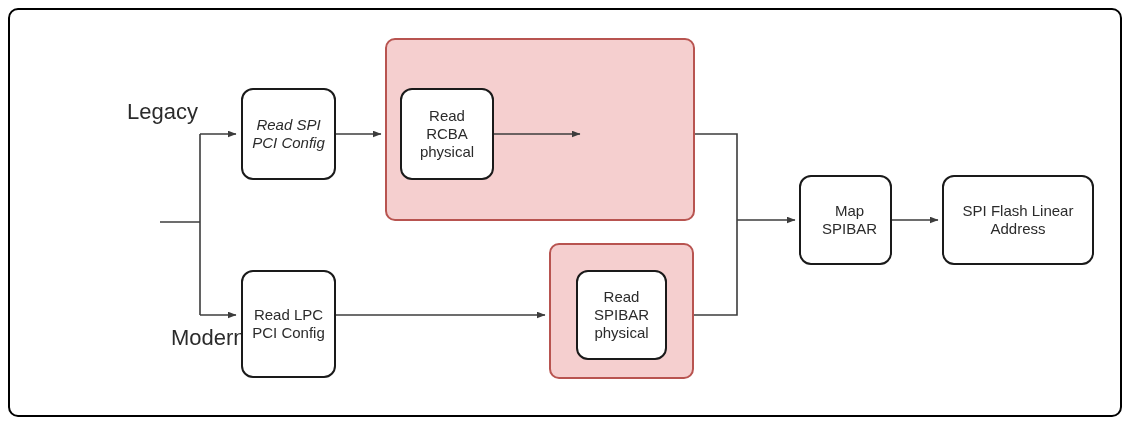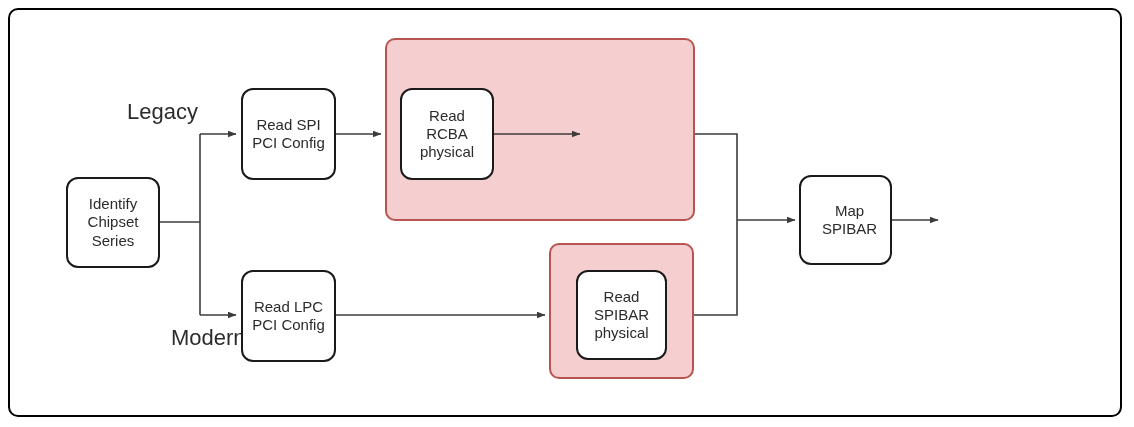--- a/index.html
+++ b/index.html
@@ -116,48 +116,47 @@
 
     <path class="edge-path" d="M737,220 L795,220" marker-end="url(#arrowhead)"></path>
 
     <path class="edge-path" d="M892,220 L938,220" marker-end="url(#arrowhead)"></path>
   </svg>
 
   <div class="branch-label" style="left:127px; top:101px;">Legacy</div>
 
   <div class="branch-label" style="left:127px; top:327px;margin-left:44px;">Modern</div>
 
-  <div class="node" style="left:66px; top:177px; width:94px; height:91px;">
-    <span class="node-label">Identify
-Chipset
-Series</span>
-  </div>
 
-  <div class="node" style="left:241px; top:88px; width:95px; height:92px;">
+  <div class="node" style="left:241px; top:88px; width:95px; height:92px;font-style:italic;">
     <span class="node-label">Read SPI
 PCI Config</span>
   </div>
 
   <div class="node" style="left:400px; top:88px; width:94px; height:92px;">
     <span class="node-label">Read
 RCBA
 physical</span>
   </div>
 
 
-  <div class="node" style="left:241px; top:270px; width:95px; height:92px;">
+  <div class="node" style="left:241px; top:270px; width:95px; height:108px;">
     <span class="node-label">Read LPC
 PCI Config</span>
   </div>
 
   <div class="node" style="left:576px; top:270px; width:91px; height:90px;">
     <span class="node-label">Read
 SPIBAR
 physical</span>
   </div>
 
   <div class="node" style="left:799px; top:175px; width:93px; height:90px;padding-left:12px;">
     <span class="node-label">Map
 SPIBAR</span>
   </div>
 
+  <div class="node" style="left:942px; top:175px; width:152px; height:90px;">
+    <span class="node-label">SPI Flash Linear
+Address</span>
+  </div>
 
 </div>
 
 </body></html>

